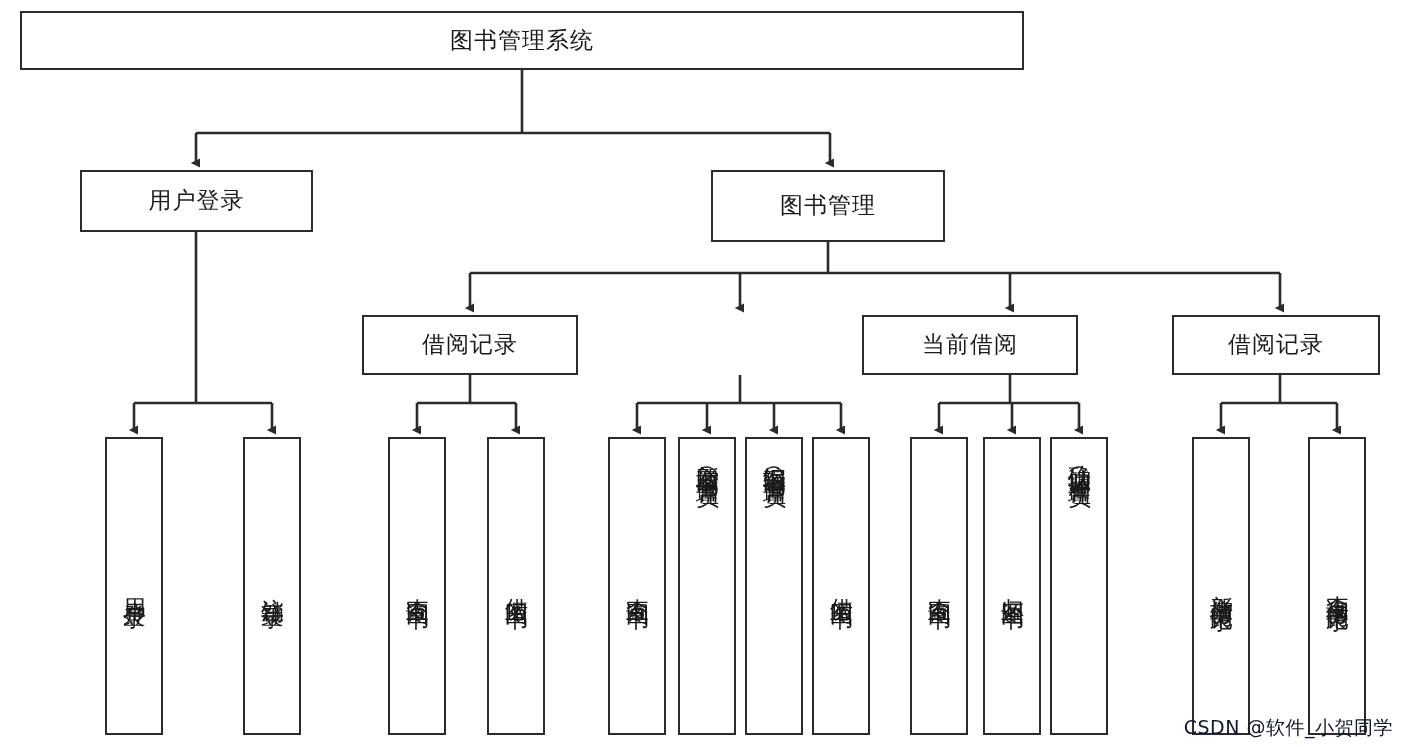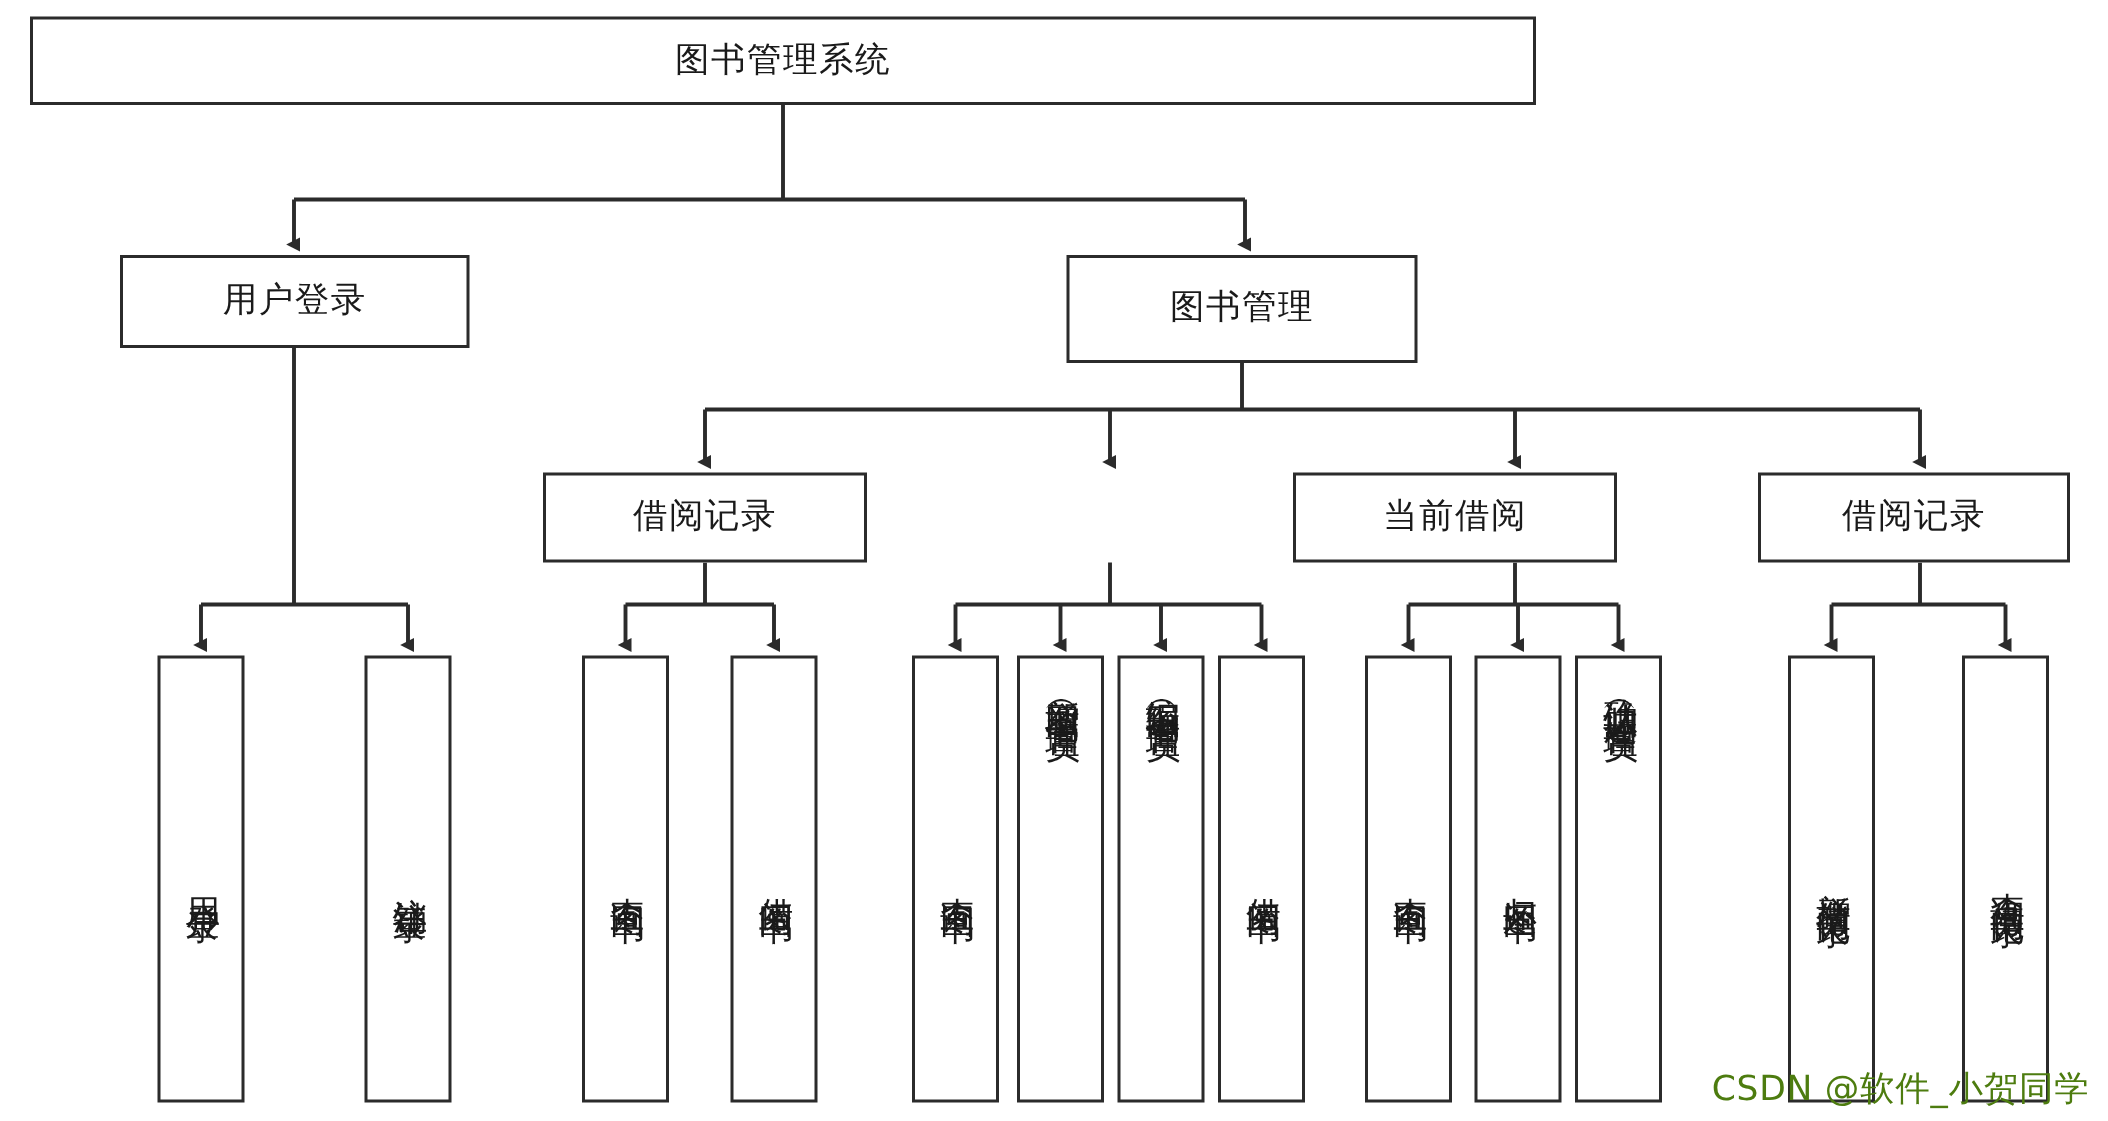--- a/index.html
+++ b/index.html
@@ -56,22 +56,22 @@
     justify-content: flex-start;
   }
   .node-label {
     display: block;
     white-space: pre;
   }
   .watermark {
     position: absolute;
     right: 12px;
     bottom: 6px;
-    font-size: 23px;
-    color: #4d7c0f;
+    font-size: 19px;
+    color: #0f172a;
     z-index: 5;
     white-space: nowrap;
     letter-spacing: 0.5px;
     margin-top: 24px;
   }
 </style>
 </head>
 <body>
 
 <div id="canvas">

